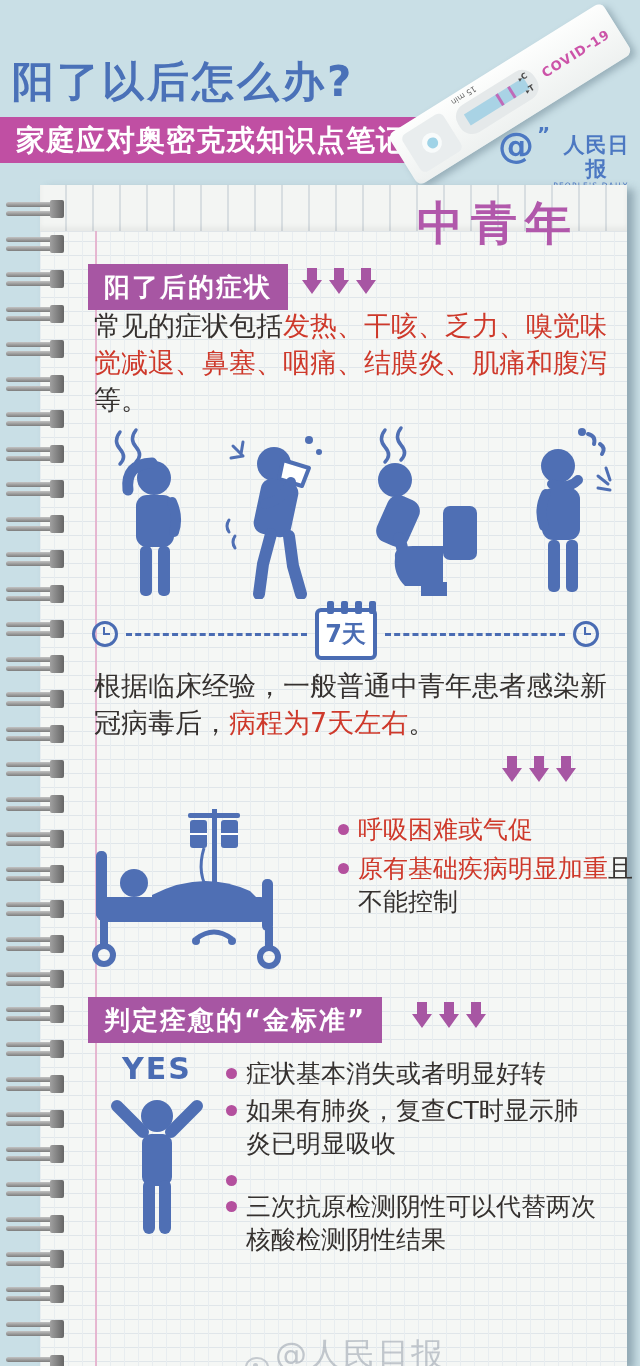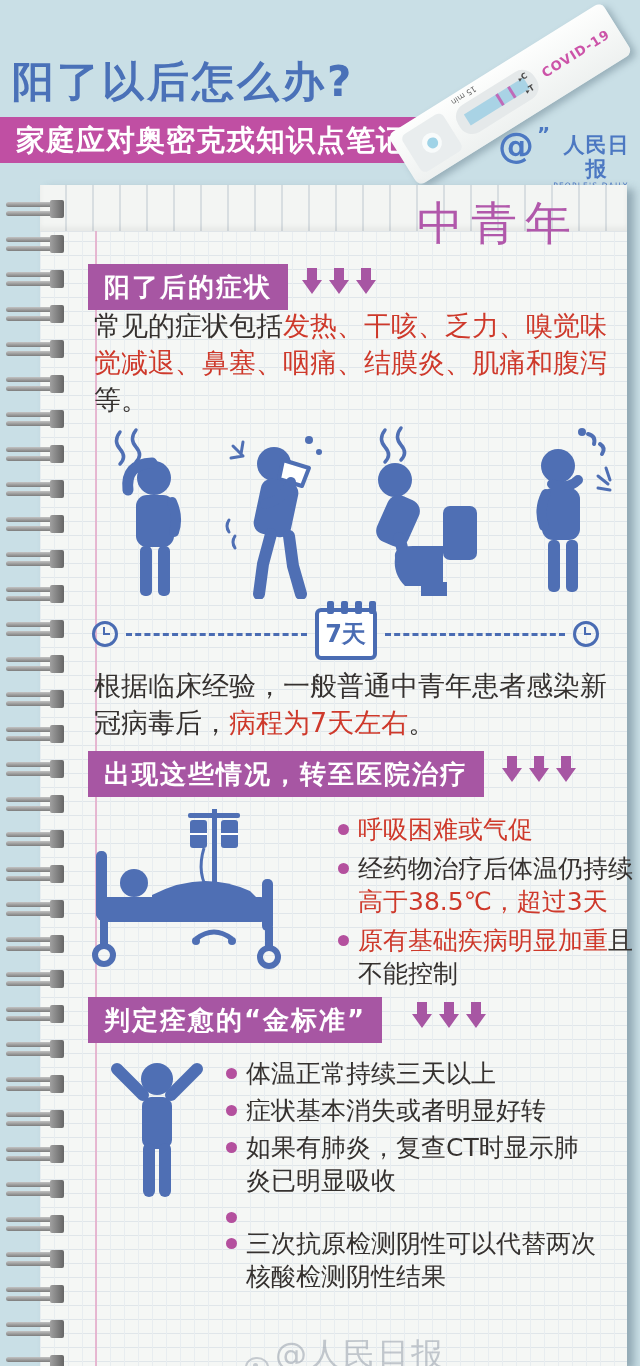--- a/index.html
+++ b/index.html
@@ -68,21 +68,21 @@
   }
   .margin-line{position:absolute;left:55px;top:46px;bottom:0;width:2px;background:#e3a8c8;opacity:.8;}
   
   .spiral{position:absolute;left:6px;width:58px;height:18px;z-index:5;}
   .spiral .wire{position:absolute;left:0;width:46px;height:5px;border-radius:3px;
     background:linear-gradient(#c2c2c2,#7d7d7d);}
   .spiral .w1{top:2px;} .spiral .w2{top:11px;}
   .spiral .clamp{position:absolute;right:0;top:0;width:14px;height:18px;border-radius:2px;
     background:linear-gradient(90deg,#a0a0a0,#666);}
   
-  .audience{position:absolute;right:48px;top:8px;font-size:46px;font-weight:normal;
+  .audience{position:absolute;right:48px;top:8px;font-size:46px;font-weight:bold;
     color:#b158ab;letter-spacing:8px;white-space:nowrap;}
   .sec-bar{position:absolute;background:#a756a3;color:#fff;font-weight:bold;
     font-size:26px;line-height:34px;padding:6px 16px;letter-spacing:2px;white-space:nowrap;}
   .arrows{position:absolute;display:flex;gap:7px;}
   .arrows svg{display:block;}
   .para{position:absolute;font-size:27px;line-height:37px;font-weight:500;}
   .ink{color:#35312f;} .red{color:#ce392b;}
   .figures{position:absolute;left:50px;top:232px;width:528px;height:182px;
     display:flex;justify-content:space-between;align-items:flex-end;}
   .figures svg{display:block;}
@@ -233,21 +233,20 @@
     <div class="dash"></div>
     <div class="calendar">
         <span>7天</span>
       </div>
     <div class="dash"></div>
     <div class="clock"></div>
   </div>
 
   <div class="para" style="left:54px;top:482px;width:525px;"><span class="ink">根据临床经验，一般普通中青年患者感染新冠病毒后，</span><span class="red">病程为7天左右</span><span class="ink">。</span></div>
 
-  <div class="sec-bar" style="left:48px;top:566px;">出现这些情况，转至医院治疗</div>
   <div class="arrows" style="left:462px;top:570px;">
     <svg width="20" height="28" viewBox="0 0 20 28">
         <path d="M5 1 h10 v12 h5 L10 27 L0 13 h5 z" fill="#a756a3"></path>
       </svg>
     <svg width="20" height="28" viewBox="0 0 20 28">
         <path d="M5 1 h10 v12 h5 L10 27 L0 13 h5 z" fill="#a756a3"></path>
       </svg>
     <svg width="20" height="28" viewBox="0 0 20 28">
         <path d="M5 1 h10 v12 h5 L10 27 L0 13 h5 z" fill="#a756a3"></path>
       </svg>
@@ -277,57 +276,50 @@
     </svg>
   </div>
 
   <ul class="blist h-bullets">
     <li>
       <span class="dot"></span>
       <div class="bt"><span class="red">呼吸困难或气促</span><span class="ink"></span></div>
     </li>
     <li>
       <span class="dot"></span>
-      <div class="bt"><span class="ink">经药物治疗后体温仍持续</span><span class="red">高于38.5℃，超过3天</span></div>
-    </li>
-    <li>
-      <span class="dot"></span>
       <div class="bt"><span class="red">原有基础疾病明显加重</span><span class="ink">且不能控制</span></div>
     </li>
   </ul>
 
   <div class="sec-bar" style="left:48px;top:812px;text-align:center;">判定痊愈的“金标准”</div>
   <div class="arrows" style="left:372px;top:816px;">
     <svg width="20" height="28" viewBox="0 0 20 28">
         <path d="M5 1 h10 v12 h5 L10 27 L0 13 h5 z" fill="#a756a3"></path>
       </svg>
     <svg width="20" height="28" viewBox="0 0 20 28">
         <path d="M5 1 h10 v12 h5 L10 27 L0 13 h5 z" fill="#a756a3"></path>
       </svg>
     <svg width="20" height="28" viewBox="0 0 20 28">
         <path d="M5 1 h10 v12 h5 L10 27 L0 13 h5 z" fill="#a756a3"></path>
       </svg>
   </div>
 
   <div class="yes-figure">
+    <div class="yes-label">YES</div>
     <svg width="112" height="150" viewBox="0 0 112 150">
       <path d="M16 18 L42 44" stroke="#4f6fb4" stroke-width="12" stroke-linecap="round" fill="none"></path>
       <path d="M96 18 L70 44" stroke="#4f6fb4" stroke-width="12" stroke-linecap="round" fill="none"></path>
       <circle cx="56" cy="28" r="16" fill="#4f6fb4"></circle>
       <rect x="41" y="46" width="30" height="52" rx="9" fill="#4f6fb4"></rect>
       <path d="M48 98 v42" stroke="#4f6fb4" stroke-width="12" stroke-linecap="round"></path>
       <path d="M64 98 v42" stroke="#4f6fb4" stroke-width="12" stroke-linecap="round"></path>
     </svg>
   </div>
 
   <ul class="blist r-bullets">
-    <li>
-        <span class="dot"></span>
-        <div class="bt">体温正常持续三天以上</div>
-      </li>
     <li>
         <span class="dot"></span>
         <div class="bt">症状基本消失或者明显好转</div>
       </li>
     <li>
         <span class="dot"></span>
         <div class="bt">如果有肺炎，复查CT时显示肺炎已明显吸收</div>
       </li>
     <li>
         <span class="dot"></span>

